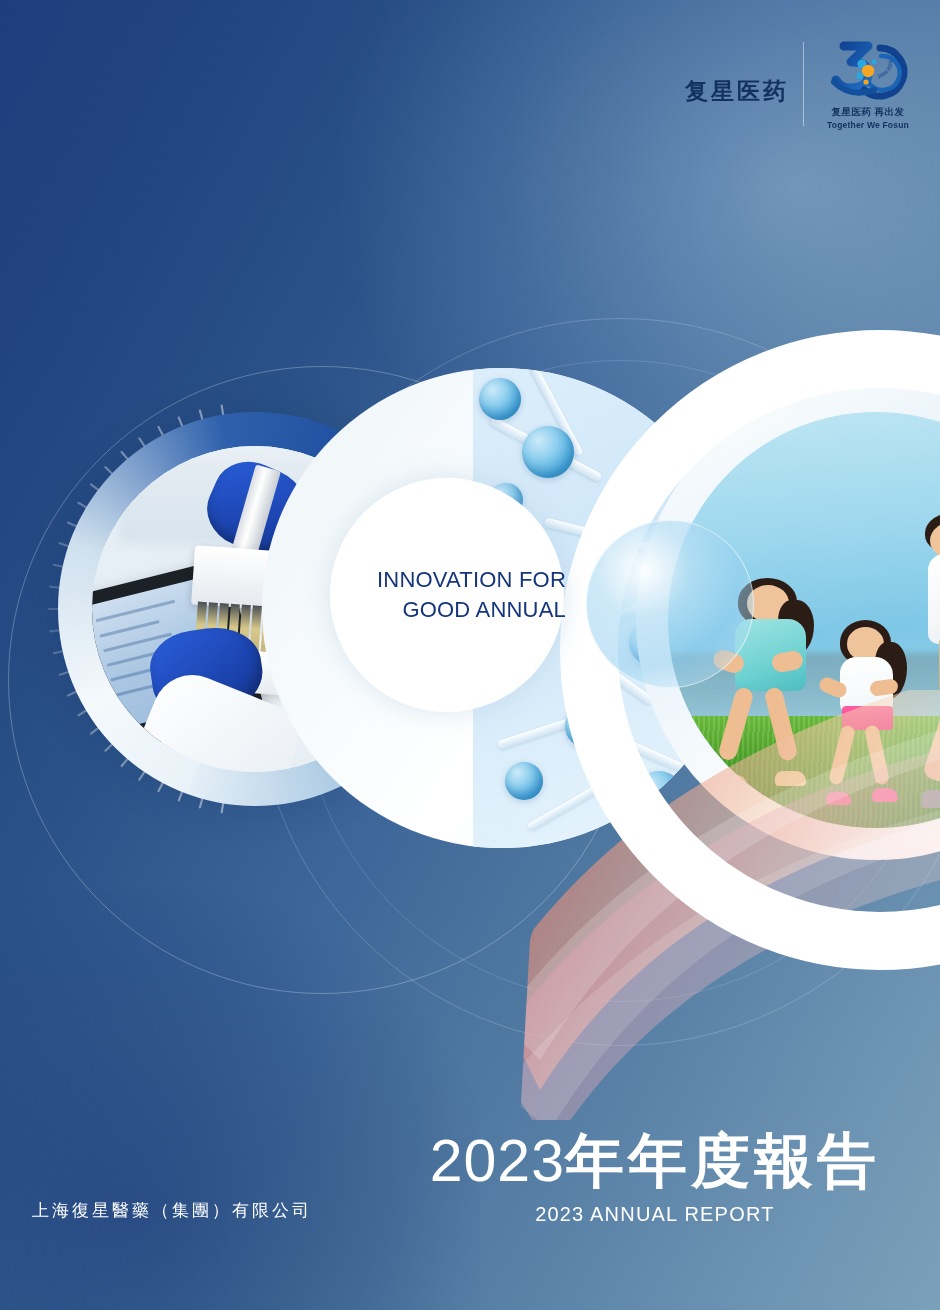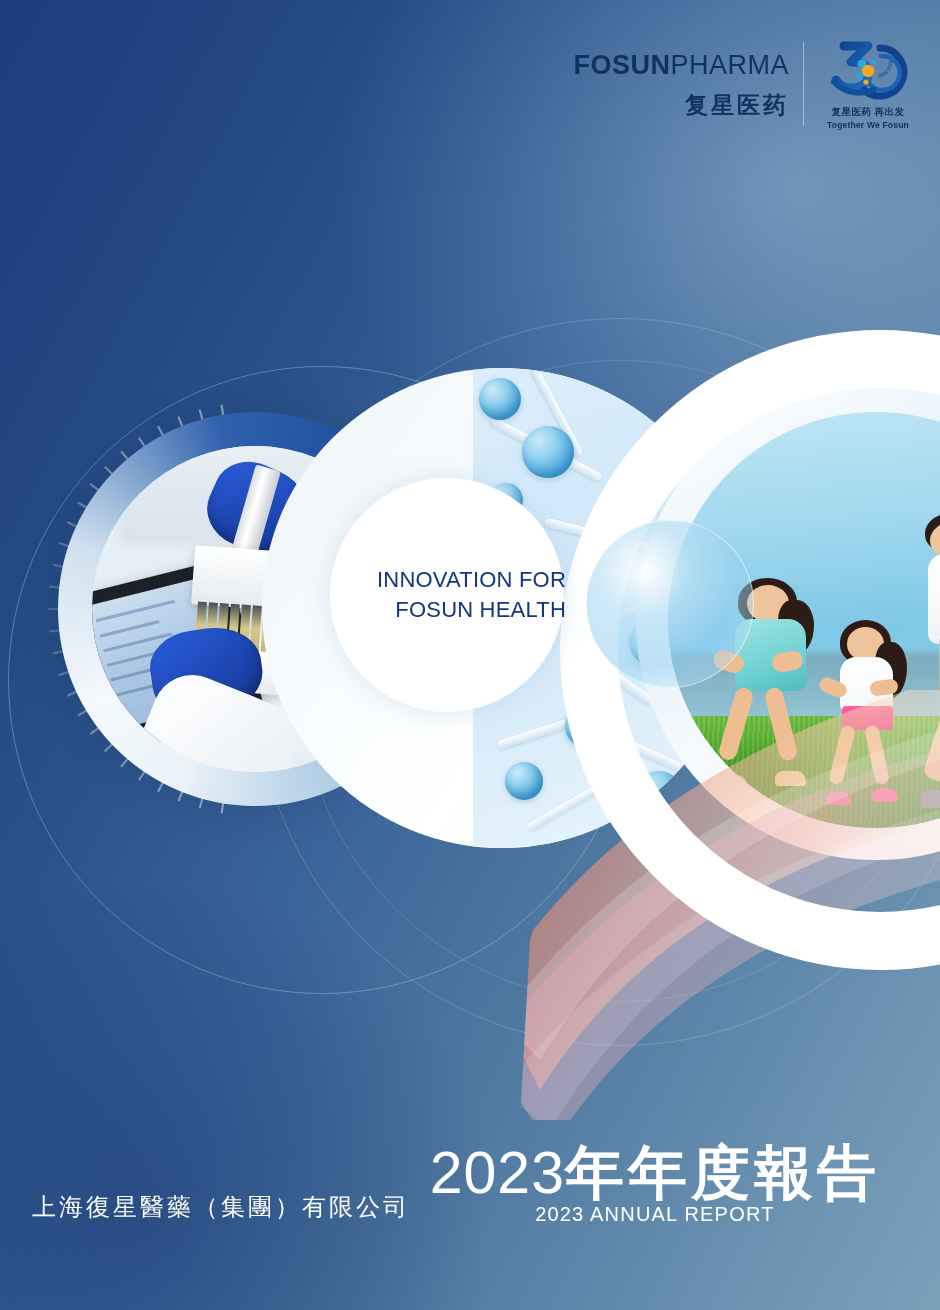--- a/index.html
+++ b/index.html
@@ -236,29 +236,29 @@
   .wm-en b { font-weight:700; }
   .wm-en span.light { font-weight:400; }
   .wm-cn { font-size:23px; font-weight:700; color:#12315f; letter-spacing:3px; margin-top:15px; line-height:1; }
   .logo-divider { width:1px; height:84px; background:rgba(255,255,255,0.45); }
   .anniv { text-align:center; width:100px; }
   .anniv-tag-cn { font-size:9.5px; font-weight:700; color:#12315f; letter-spacing:0.5px; margin-top:2px; }
   .anniv-tag-en { font-size:8.5px; font-weight:700; color:#12315f; letter-spacing:0.2px; margin-top:1px; }
 
   
   .company { position:absolute; left:32px; bottom:88px; color:#ffffff; }
-  .company-cn { font-size:24px; letter-spacing:3px; line-height:1.3; }
+  .company-cn { font-size:17px; letter-spacing:3px; line-height:1.3; }
   .company-en { font-size:15px; letter-spacing:0.1px; margin-top:9px; }
   .company-en sup { font-size:9px; }
 
   .report-title { position:absolute; right:60px; bottom:84px; text-align:center; color:#ffffff; }
   .rt-main { font-size:59px; line-height:1; letter-spacing:1px; white-space:nowrap; }
   .rt-main .yr { font-weight:400; }
   .rt-main .cn { font-weight:700; letter-spacing:4px; }
-  .rt-sub { font-size:20px; letter-spacing:1.2px; font-weight:400; }
+  .rt-sub { font-size:20px; letter-spacing:1.2px; margin-top:12px; font-weight:400; }
 </style>
 </head>
 <body>
 
 <div id="cover">
 
   <div class="bloom-tr"></div>
   <div class="bloom-bl"></div>
 
   <div class="thin-ring r1"></div>
@@ -440,28 +440,25 @@
   </svg>
 
   <div class="arc-clip">
     <div class="white-arc" style="left:60px; top:30px;"></div>
   </div>
 
   <div class="bubble"></div>
 
   <div class="slogan-circle">
     <div class="slogan">INNOVATION FOR
-FOSUN HEALTH</div>
+GOOD ANNUAL</div>
   </div>
 
   <div class="logo-block">
     <div class="wordmark">
-      <div class="wm-en">
-        <b>FOSUN</b><span class="light">PHARMA</span>
-      </div>
       <div class="wm-cn">复星医药</div>
     </div>
 
     <div class="logo-divider"></div>
 
     <div class="anniv">
       <svg width="100" height="62" viewBox="0 0 100 62">
         <defs>
           <linearGradient id="ringg" x1="0" y1="0" x2="1" y2="1">
             <stop offset="0%" stop-color="#0f3f8f"></stop>

